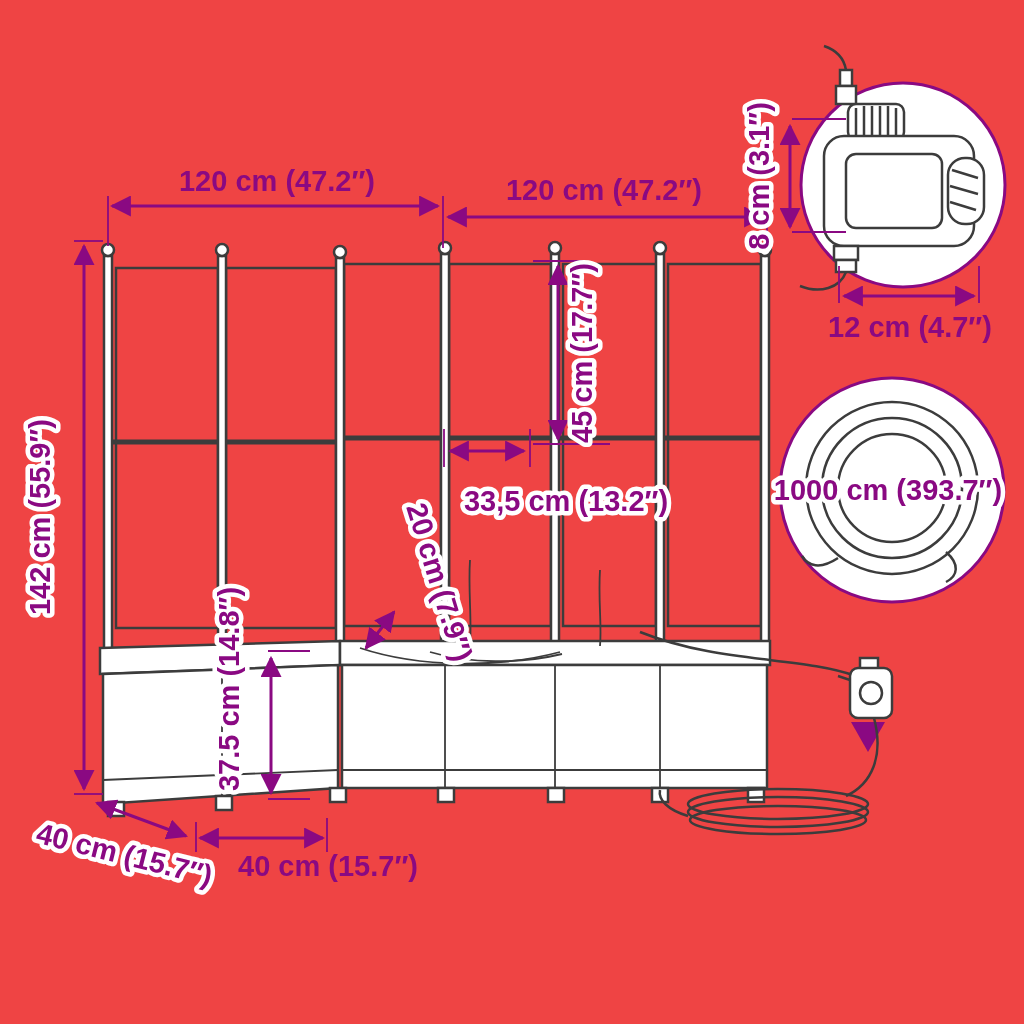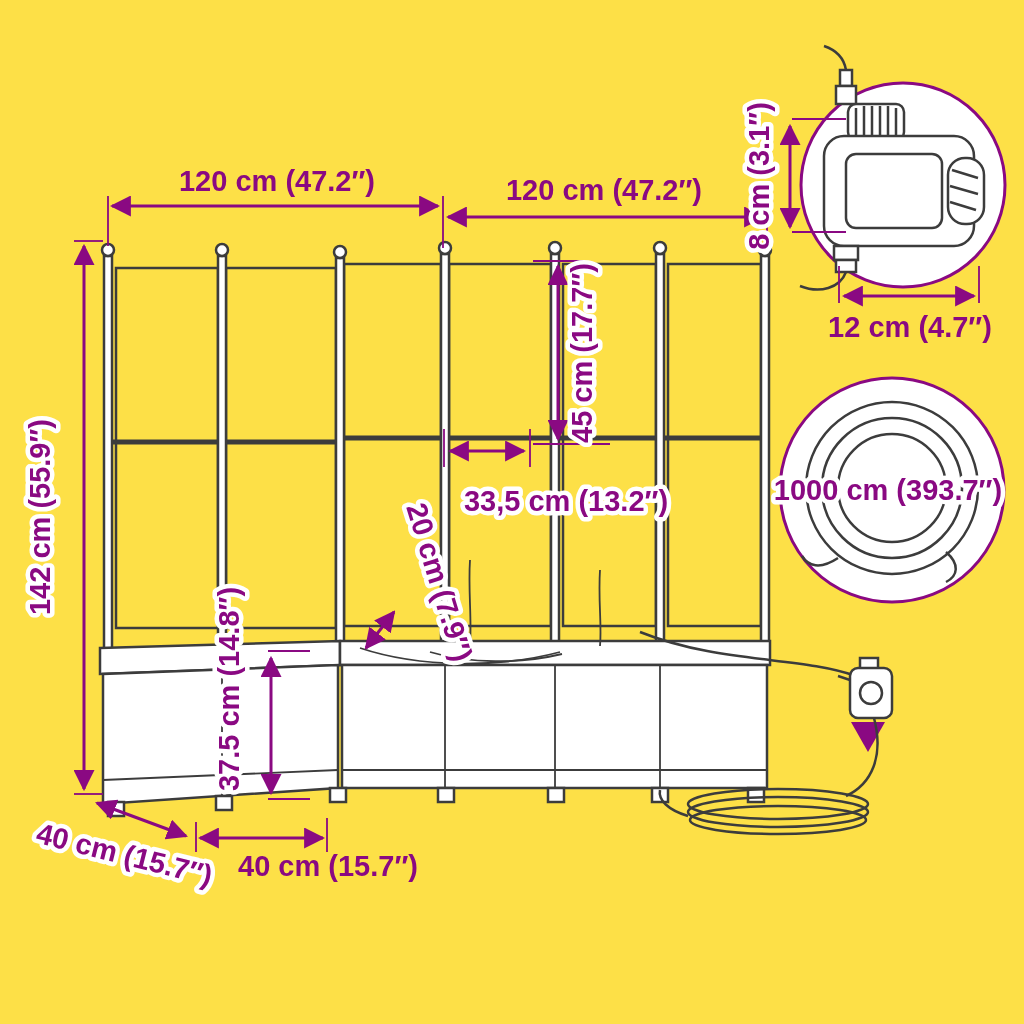--- a/index.html
+++ b/index.html
@@ -1,16 +1,16 @@
 <!DOCTYPE html>
 <html><head>
 <meta charset="utf-8">
 <style>
   html,body{margin:0;padding:0;background:#fff;}
-  .stage{width:1024px;height:1024px;position:relative;background:#fde047;overflow:hidden;}
+  .stage{width:1024px;height:1024px;position:relative;background:#ef4444;overflow:hidden;}
   svg{display:block;}
   text{font-family:"Liberation Sans","DejaVu Sans",sans-serif;font-weight:bold;}
   .dimtxt{fill:#8A0982;font-size:29px;}
   .halo{paint-order:stroke;stroke:#ffffff;stroke-width:9px;stroke-linejoin:round;}
   .dimline{stroke:#8A0982;stroke-width:3;fill:none;}
   .tick{stroke:#8A0982;stroke-width:1.8;fill:none;}
   .art{stroke:#3C3C3C;stroke-width:2.5;fill:none;}
   .artthin{stroke:#3C3C3C;stroke-width:1.8;fill:none;}
   .artw{stroke:#3C3C3C;stroke-width:2.5;fill:#ffffff;}
   .pcircle{stroke:#8A0982;stroke-width:3;fill:#ffffff;}

